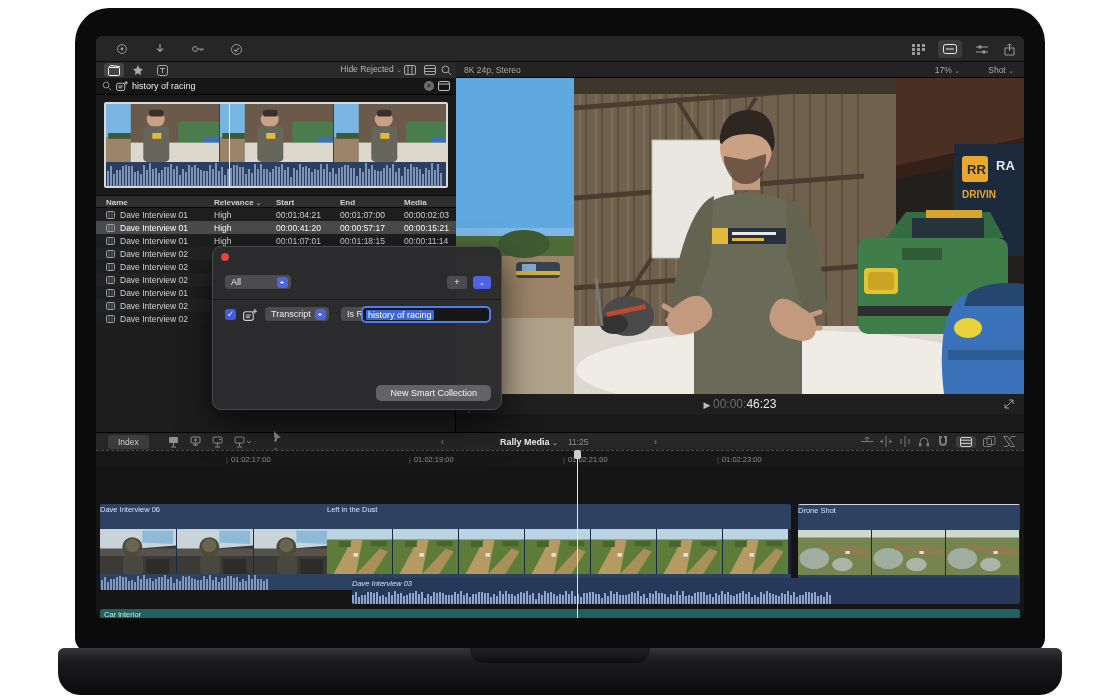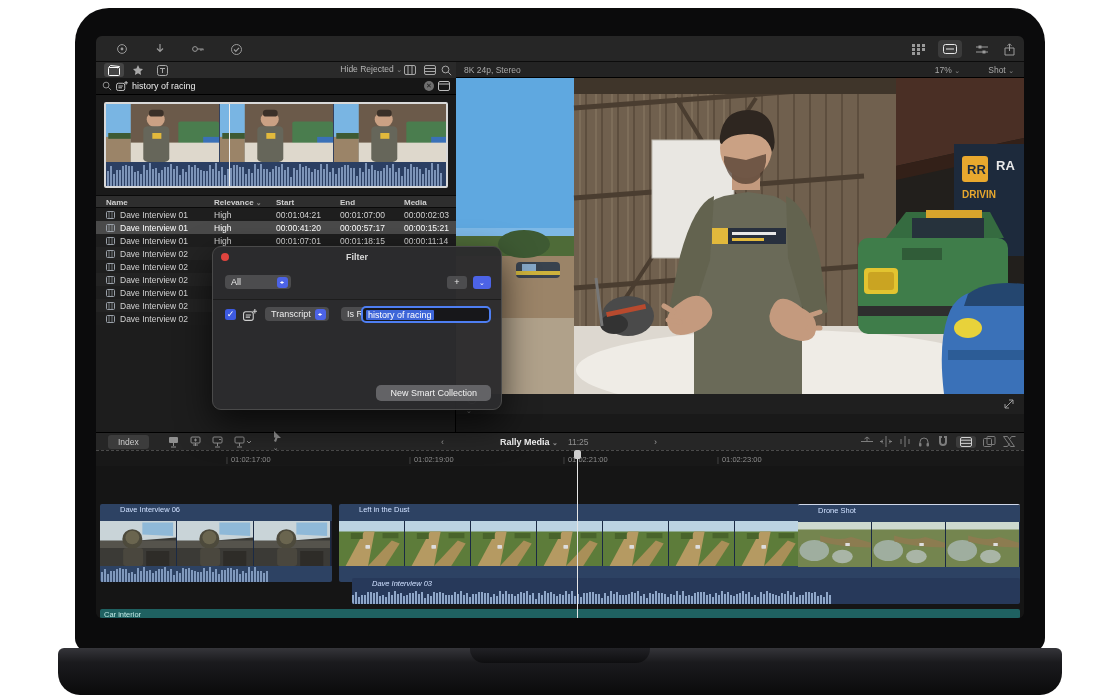--- a/index.html
+++ b/index.html
@@ -106,21 +106,21 @@
   #tl-center { position:absolute; left:340px; display:flex; gap:10px; align-items:center; }
   #project-name { color:#ececec; font-size:9px; font-weight:bold; }
   #project-duration { color:#8f8f8f; font-size:8.5px; }
   #tl-right { position:absolute; right:8px; display:flex; gap:7px; align-items:center; }
   #ruler { left:0; top:414px; width:928px; height:16px; background:#181818;
     border-top:1px dashed #4a4a4a; color:#8e8e8e; font-size:7.5px; }
   .rl { position:absolute; top:4px; } .rl i{ font-style:normal; color:#5c5c5c; margin-right:3px; }
   #lanes { left:0; top:430px; width:928px; height:152px; background:#151515; }
 
   .clip { position:absolute; border-radius:2px; overflow:hidden; }
-  .clip-title { height:17px; font-size:7.5px; color:#cfe0ff; padding:1px 0 0 20px;
+  .clip-title { height:25px; font-size:7.5px; color:#cfe0ff; padding:1px 0 0 0;
     background:#2d4263; white-space:nowrap; overflow:hidden; }
   .thumbs { display:flex; height:45px; background:#223; }
   .thumbs svg { height:45px; }
   .clip-foot { height:16px; background:#2d4263; display:flex; align-items:flex-end;
     gap:1px; padding:0 1px; overflow:hidden; }
   .clip-foot i { width:2px; background:#8099bd; }
   #clip-audio { background:#27395a;font-style:italic; }
   #clip-audio .wv { position:absolute; left:0; bottom:0; width:100%; height:14px;
     display:flex; align-items:flex-end; gap:1px; overflow:hidden; }
   #clip-audio .wv i { width:2px; background:#8ea6c8; }
@@ -635,31 +635,33 @@
     </svg>
 
     <div class="abs" id="transport">
       <span style="margin-left:10px">
         <svg class="ic" width="12" height="12" viewBox="0 0 12 12" style="vertical-align:middle">
             <circle cx="6" cy="6" r="4.6" fill="none" stroke="currentColor"></circle>
             <circle cx="6" cy="6" r="1.6" fill="none" stroke="currentColor"></circle>
           </svg>
         <span class="chev">⌄</span>
       </span>
+      <span id="tc-wrap">
+        <span style="color:#bdbdbd;font-size:9px">▶ </span><span id="tc-prefix">00:00:</span><span id="tc-main">46:23</span>
+      </span>
       <span style="position:absolute;right:10px">
         <svg class="ic" width="10" height="10" viewBox="0 0 10 10">
             <path d="M1 9L9 1M1 5v4h4M9 5V1H5" fill="none" stroke="currentColor"></path>
           </svg>
       </span>
     </div>
   </div>
 
   <div class="abs" id="filter-dialog">
     <div class="abs" id="fd-close"></div>
-    <div class="abs" id="fd-title">Filter</div>
     <div class="abs pill" style="left:12px;top:28px;width:66px;justify-content:space-between">
       <span>All</span>
         <span class="stepper"></span>
     </div>
     <div class="abs fd-right-btn" style="right:34px;top:29px">+</div>
     <div class="abs fd-right-btn" style="right:10px;top:29px;width:18px;background:#4c63e6"><span class="chev" style="color:#fff">⌄</span></div>
     <div class="abs" id="fd-sep"></div>
     <div class="abs" id="fd-check">✓</div>
     <svg class="abs ic" style="left:30px;top:62px;color:#cfcfcf" width="14" height="12" viewBox="0 0 13 11">
         <rect x="0.5" y="2.5" width="9" height="8" rx="2" fill="none" stroke="currentColor"></rect>
@@ -823,21 +825,21 @@
           <i style="height: 56%;"></i>
           <i style="height: 91%;"></i>
           <i style="height: 70%;"></i>
           <i style="height: 92%;"></i>
           <i style="height: 69%;"></i>
           <i style="height: 70%;"></i>
           <i style="height: 57%;"></i>
           <i style="height: 70%;"></i>
         </div>
     </div>
-    <div class="clip" style="left:243px;top:38px;width:464px">
+    <div class="clip" style="left:231px;top:38px;width:464px">
       <div class="clip-title">Left in the Dust</div>
       <div class="thumbs">
           <svg width="66" height="45" style="border-right:1px solid #1b2a44">
             <use href="#sym-aerial" width="66" height="45"></use>
           </svg>
           <svg width="66" height="45" style="border-right:1px solid #1b2a44">
             <use href="#sym-aerial" width="66" height="45"></use>
           </svg>
           <svg width="66" height="45" style="border-right:1px solid #1b2a44">
             <use href="#sym-aerial" width="66" height="45"></use>

